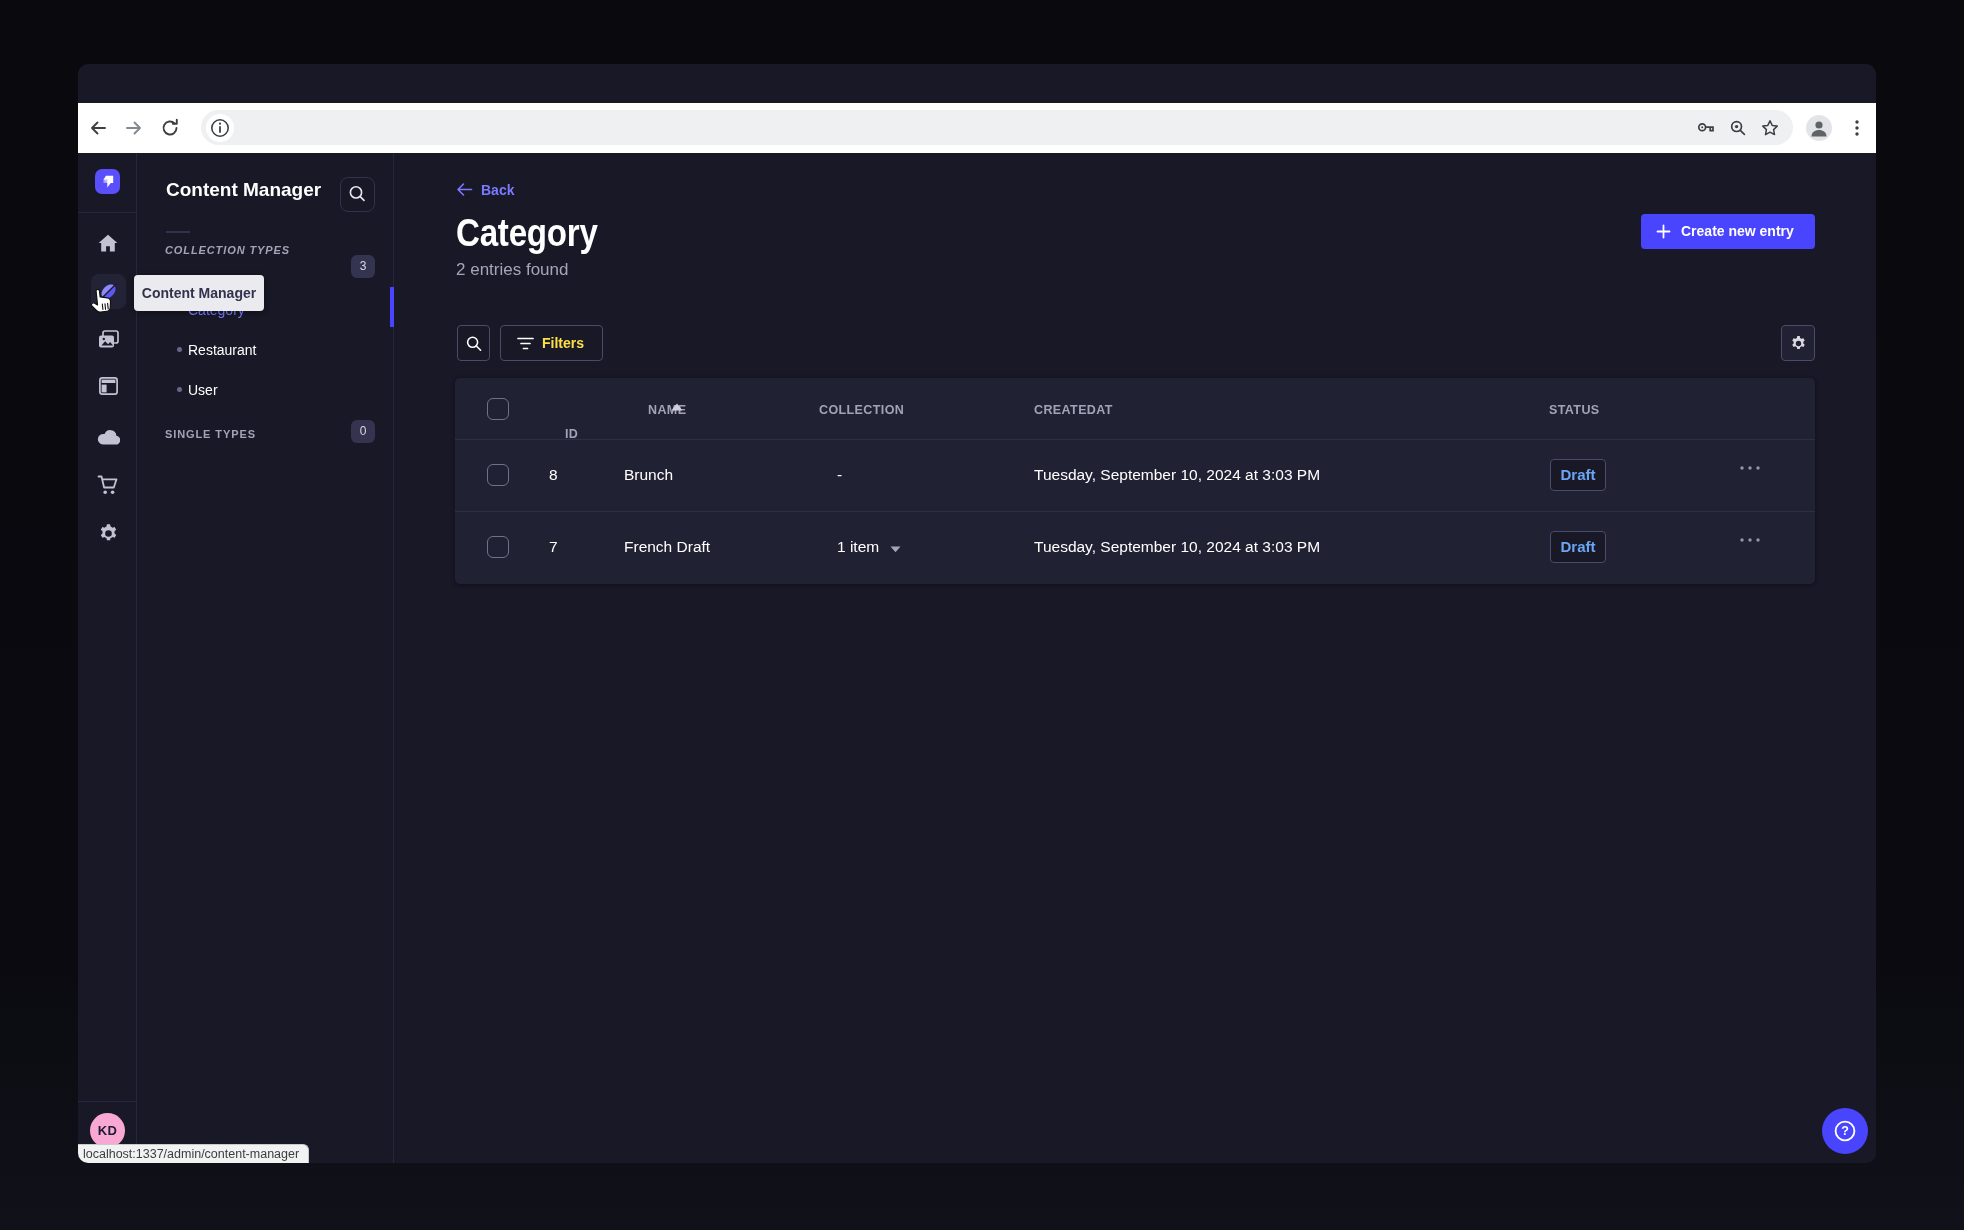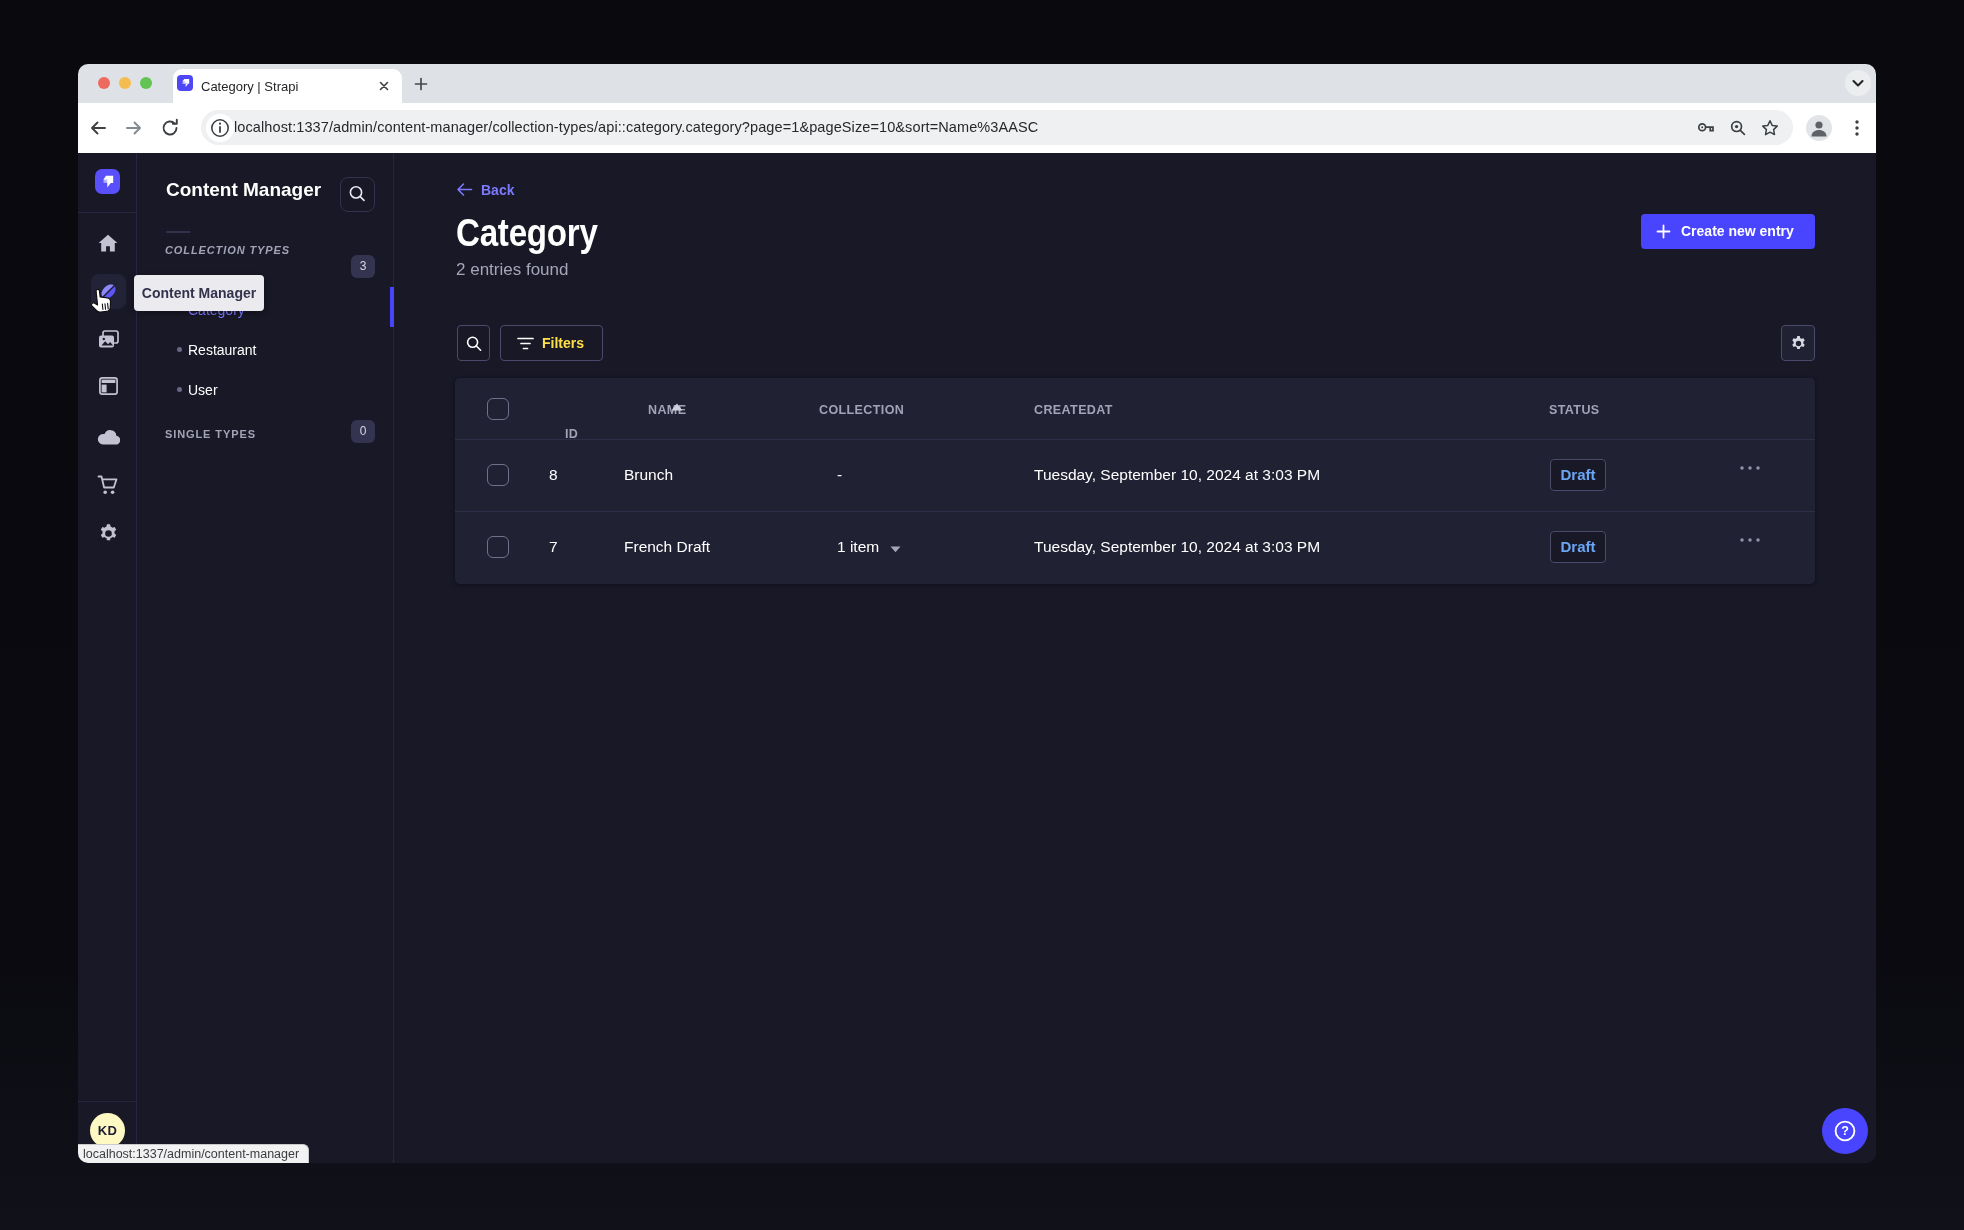--- a/index.html
+++ b/index.html
@@ -77,77 +77,54 @@
   .thead { position:absolute; font-size:12.5px; font-weight:700; letter-spacing:0.4px; color:#a3a3b8; }
   .tcell { position:absolute; font-size:15.5px; color:#fff; }
   .badge { position:absolute; width:56px; height:32px; border:1px solid #4a4a6a; border-radius:4px;
            background:#181826; color:#6ba6f5; font-size:15px; font-weight:700; text-align:center;
            line-height:30px; }
 
   #helpbtn { position:absolute; left:1428px; top:955px; width:46px; height:46px; border-radius:50%;
              background:#4945ff; }
 
   #kd { position:absolute; left:12px; top:960px; width:35px; height:35px; border-radius:50%;
-        background:#fef9c3; color:#1c1c33; font-weight:700; font-size:13px; text-align:center;
+        background:#f9a8d4; color:#1c1c33; font-weight:700; font-size:13px; text-align:center;
         line-height:35px; letter-spacing:0.3px; }
   #statusbar { position:absolute; left:0px; top:991px; height:19px; background:#f2f2f2;
                border:1px solid #c8c9cc; border-left:none; border-bottom:none;
                border-radius:0 6px 0 0; font-size:12.5px; color:#3a3d41; padding:0 9px 0 5px;
                line-height:18px; }
   #cmtooltip { position:absolute; left:56px; top:122px; width:130px; height:36px; background:#eaeaef;
                border-radius:4px; color:#32324d; font-size:14px; font-weight:700; line-height:36px;
                text-align:center; box-shadow:0 2px 6px rgba(0,0,0,.3); z-index:40; }
   #cursor { position:absolute; left:9px; top:134px; z-index:50; transform:rotate(-6deg); }
 </style>
 </head>
 <body>
 <div id="stage">
 <div id="win">
 
-  <div id="tabbar">
-    <div class="tl" style="left:20px;background:#ee6a5e;"></div>
-    <div class="tl" style="left:41px;background:#f5bd4f;"></div>
-    <div class="tl" style="left:62px;background:#61c454;"></div>
-    <div id="tab">
-      <div id="favicon"><svg width="16" height="16" viewBox="0 0 16 16">
-              <path d="M7.4 4h4.8v4.8H8.5L5.6 6.1z" fill="#fff"></path>
-              <path d="M5.5 6.3h2.8v2.6H5.5z" fill="#c9c7ff" opacity=".85"></path>
-              <path d="M8.6 9.1h2.3L8.6 12z" fill="#fff"></path>
-            </svg></div>
-      <div id="tabtitle">Category | Strapi</div>
-      <svg id="tabclose" viewBox="0 0 16 16">
-            <path d="M4.5 4.5 L11.5 11.5 M11.5 4.5 L4.5 11.5" stroke="#3c4043" stroke-width="1.6" stroke-linecap="round"></path>
-          </svg>
-    </div>
-    <svg id="newtab" viewBox="0 0 16 16">
-          <path d="M8 2.5 V13.5 M2.5 8 H13.5" stroke="#454a4e" stroke-width="1.7" stroke-linecap="round"></path>
-        </svg>
-    <div id="tabchev"><svg width="26" height="26" viewBox="0 0 26 26">
-            <path d="M8.5 11 L13 15.5 L17.5 11" stroke="#232528" stroke-width="2.1" fill="none" stroke-linecap="round" stroke-linejoin="round"></path>
-          </svg></div>
-  </div>
 
   <div id="toolbar">
     <svg class="navic" style="left:9px;" width="22" height="22" viewBox="0 0 22 22">
           <path d="M18 11 H5 M10.5 5.5 L5 11 L10.5 16.5" stroke="#3c4043" stroke-width="1.9" fill="none" stroke-linecap="round" stroke-linejoin="round"></path>
         </svg>
     <svg class="navic" style="left:45px;" width="22" height="22" viewBox="0 0 22 22">
           <path d="M4 11 H17 M11.5 5.5 L17 11 L11.5 16.5" stroke="#84898e" stroke-width="1.9" fill="none" stroke-linecap="round" stroke-linejoin="round"></path>
         </svg>
     <svg class="navic" style="left:81px;" width="22" height="22" viewBox="0 0 22 22">
           <path d="M17.5 11 a6.5 6.5 0 1 1 -1.9 -4.6" stroke="#3c4043" stroke-width="1.9" fill="none" stroke-linecap="round"></path>
           <path d="M17.8 2.8 v4 h-4" fill="none" stroke="#3c4043" stroke-width="1.9" stroke-linecap="round" stroke-linejoin="round"></path>
         </svg>
     <div id="pill">
       <div id="infocirc"><svg width="28" height="28" viewBox="0 0 28 28">
               <circle cx="14" cy="14" r="8.2" fill="none" stroke="#3c4043" stroke-width="1.6"></circle>
               <path d="M14 13 v5" stroke="#3c4043" stroke-width="1.8" stroke-linecap="round"></path>
               <circle cx="14" cy="9.7" r="1.1" fill="#3c4043"></circle>
             </svg></div>
-      <div id="urltext">localhost:1337/admin/content-manager/collection-types/api::category.category?page=1&amp;pageSize=10&amp;sort=Name%3AASC</div>
 
       <svg style="position:absolute;left:1495px;top:8px;" width="20" height="20" viewBox="0 0 20 20">
             <circle cx="6.2" cy="9.2" r="3.4" fill="none" stroke="#3c4043" stroke-width="1.7"></circle>
             <path d="M9.6 9.2 H17 v3.4 h-2.8 v-3.3" fill="none" stroke="#3c4043" stroke-width="1.7"></path>
             <circle cx="6.2" cy="9.2" r="1" fill="#3c4043"></circle>
           </svg>
 
       <svg style="position:absolute;left:1527px;top:8px;" width="20" height="20" viewBox="0 0 20 20">
             <circle cx="8.6" cy="8.6" r="4.9" fill="none" stroke="#3c4043" stroke-width="1.7"></circle>
             <path d="M12.3 12.3 L16.4 16.4" stroke="#3c4043" stroke-width="1.7" stroke-linecap="round"></path>

